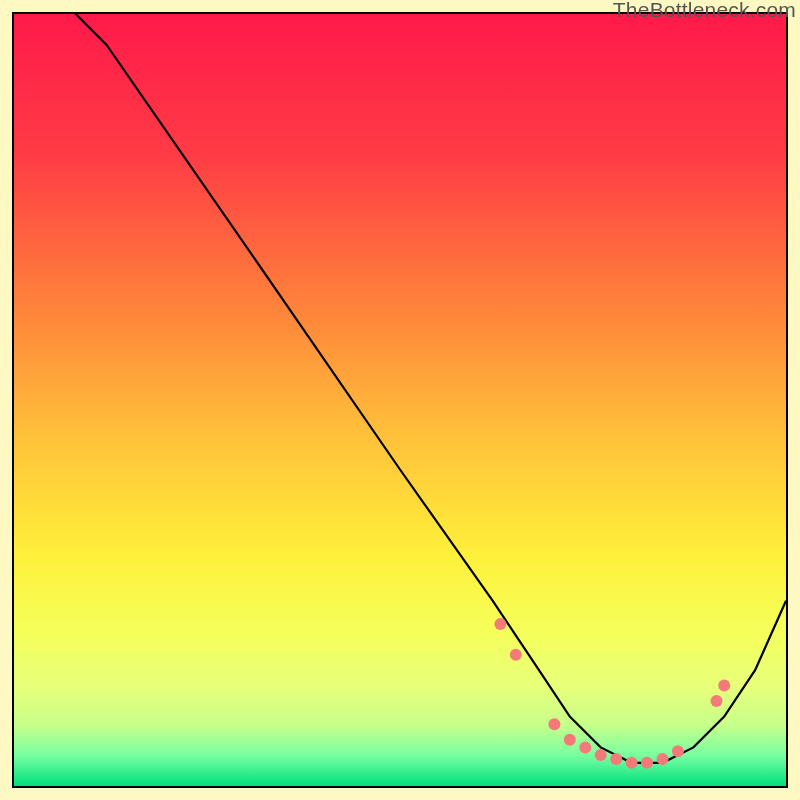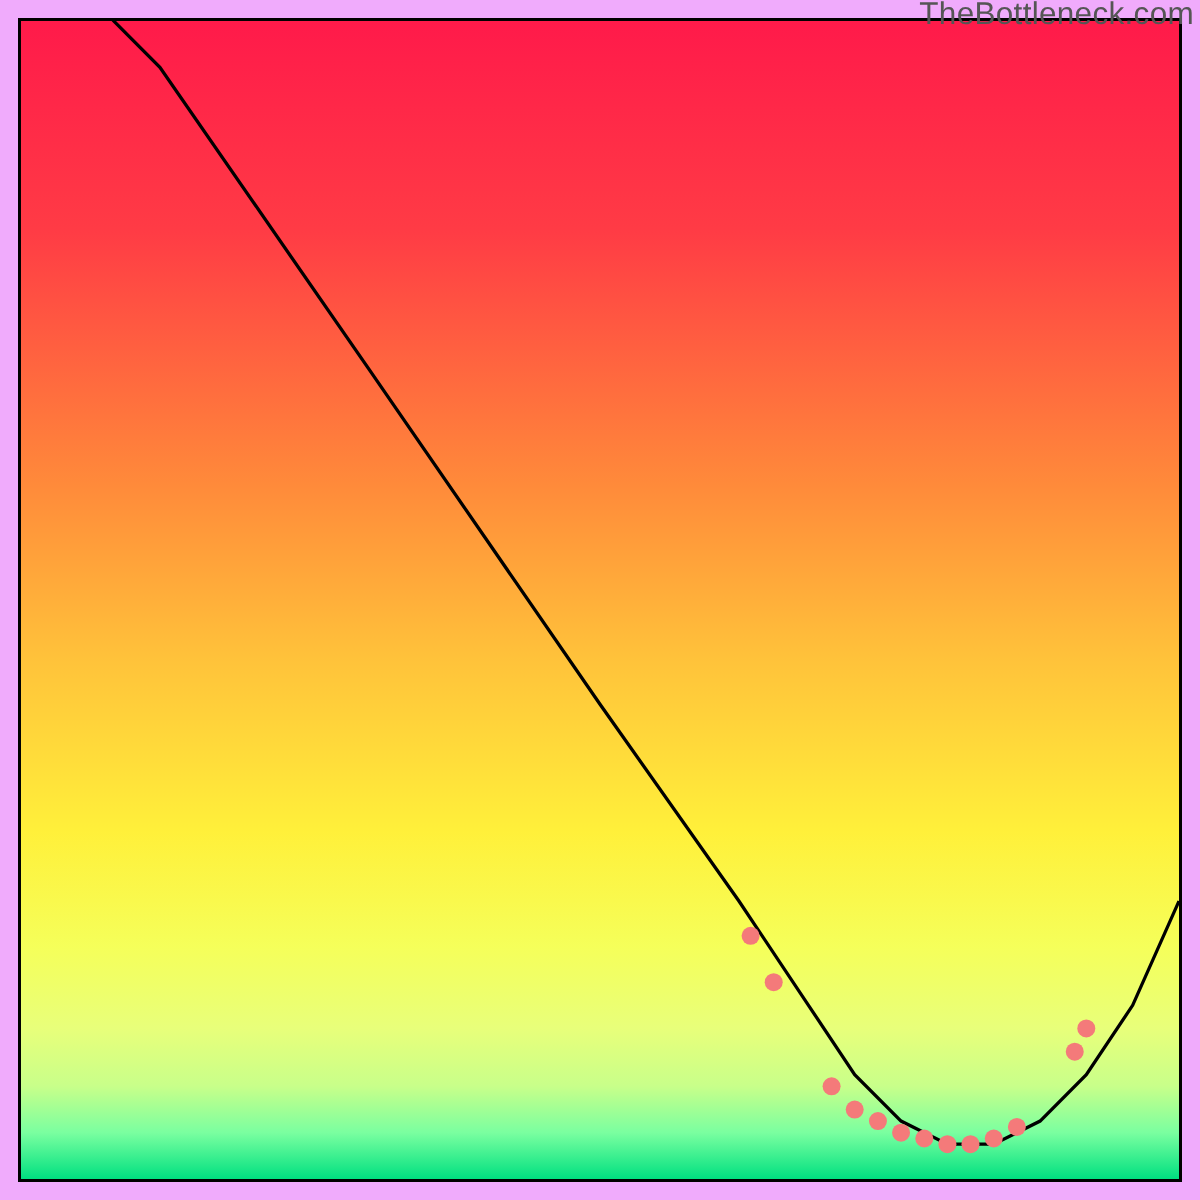--- a/index.html
+++ b/index.html
@@ -7,21 +7,21 @@
     padding: 0;
     width: 800px;
     height: 800px;
     overflow: hidden;
     font-family: Arial, Helvetica, sans-serif;
   }
   .chart-container {
     position: relative;
     width: 800px;
     height: 800px;
-    background: #f0abfc;
+    background: #fef9c3;
   }
   .plot-area {
     position: absolute;
     left: 12px;
     top: 12px;
     width: 776px;
     height: 776px;
     border: 2px solid #000;
     box-sizing: border-box;
   }

